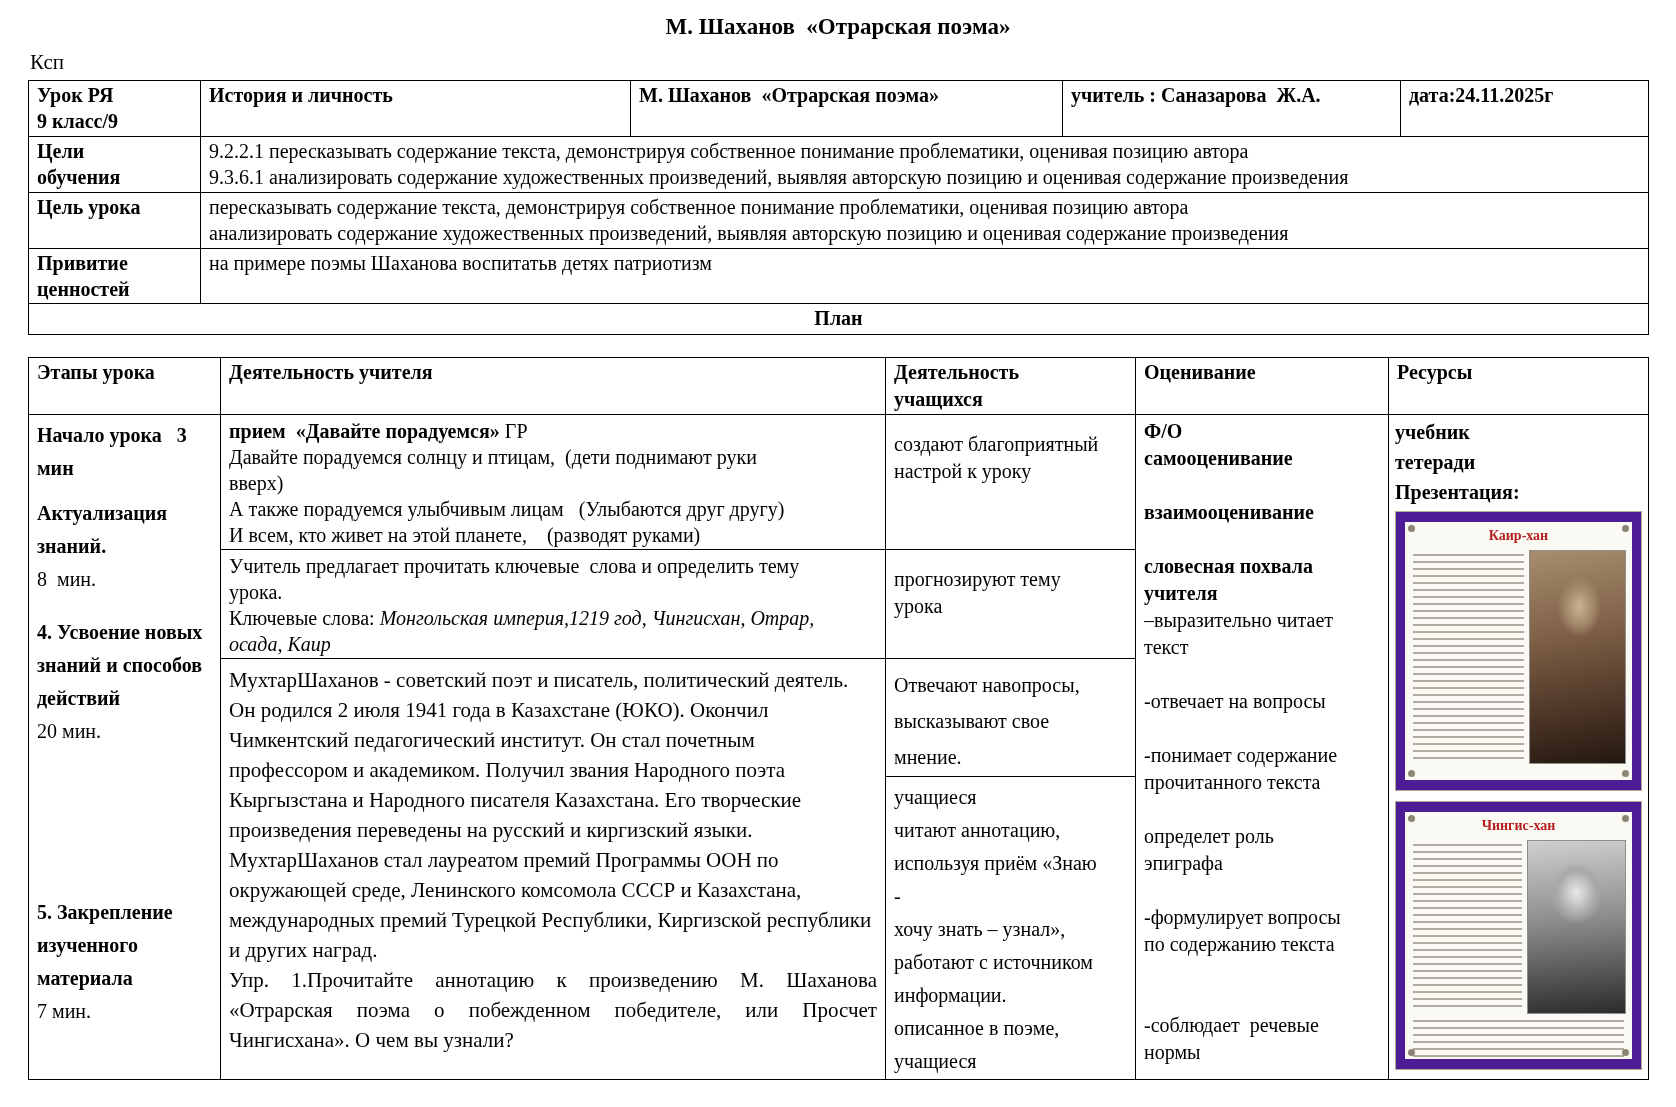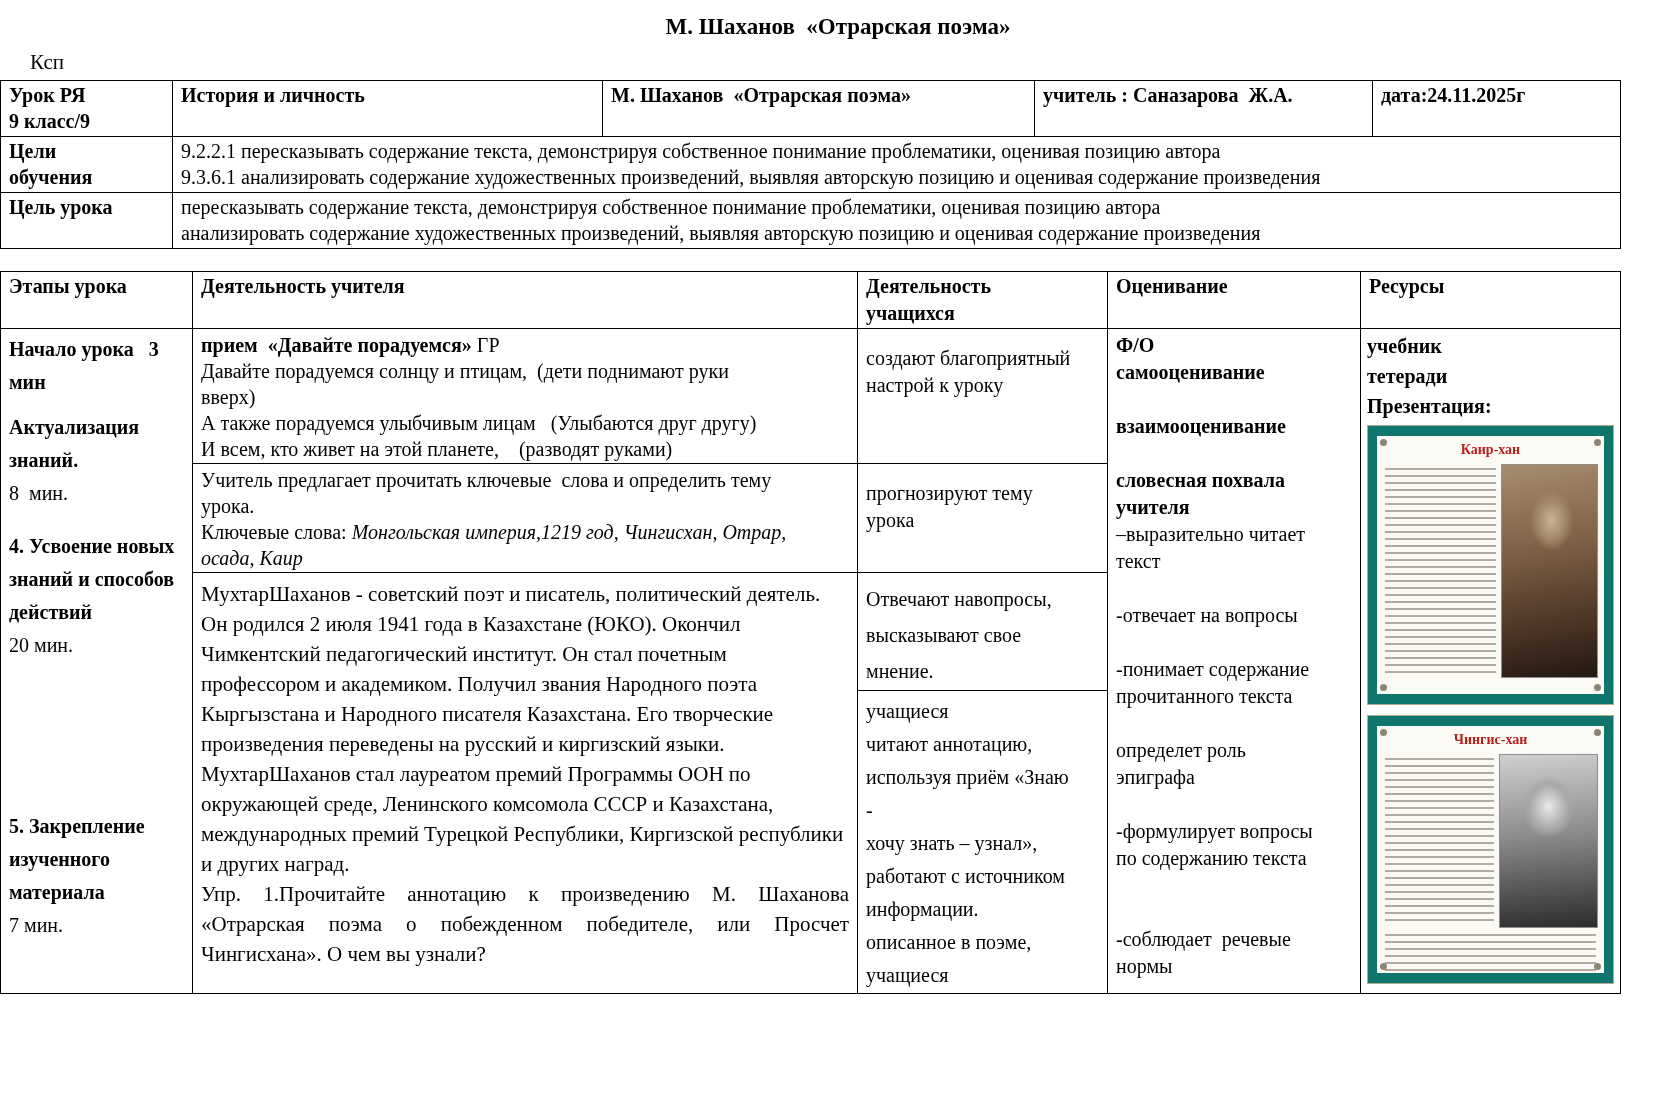--- a/index.html
+++ b/index.html
@@ -3,21 +3,21 @@
 <meta charset="utf-8">
 <style>
   html,body{margin:0;padding:0;background:#fff;width:1676px;height:1107px;overflow:hidden;
     font-family:"Liberation Serif","DejaVu Serif",serif;color:#000;}
   .b{font-weight:bold;}
   .i{font-style:italic;}
   .pre{white-space:pre-line;}
   p{margin:0;}
   .page-title{margin-top:12px;text-align:center;font-size:23px;font-weight:bold;line-height:30px;}
   .ksp{margin:6px 0 4px 30px;font-size:21px;line-height:28px;}
-  table{border-collapse:collapse;table-layout:fixed;width:1620px;border-radius:10px;}
+  table{border-collapse:collapse;table-layout:fixed;margin-left:28px;width:1620px;border-radius:10px;}
   td,th{border:1.5px solid #000;vertical-align:top;text-align:left;padding:1px 8px;
     font-size:20px;line-height:27px;overflow:hidden;}
   
   .info td{line-height:26px;}
   .info .lbl{font-weight:bold;}
   .info tr.r1 td{height:53px;font-weight:bold;}
   .info tr.r2 td,.info tr.r3 td{height:53px;}
   .info tr.r4 td{height:44px;}
   .info tr.r5 td{height:31px;}
   .info tr.rplan td{height:28px;text-align:center;font-weight:bold;}
@@ -36,21 +36,21 @@
   .teacher-a,.teacher-b{line-height:26px;padding-top:3px;}
   .teacher-c{font-size:21px;line-height:30px;padding-top:6px;}
   .exercise{text-align:justify;}
   .students-a,.students-b{padding-top:16px;}
   .students-c{line-height:36px;padding-top:8px;}
   .students-d{line-height:33px;padding-top:4px;}
   .assess-cell{line-height:27px;padding-top:3px;}
   .res-cell{padding:2px 6px;}
   .res-items{font-weight:bold;font-size:20px;line-height:30px;white-space:pre-line;}
   
-  .slide{background:#0f766e;border:1px solid #b5ab8e;padding:10px 9px;margin-top:4px;}
+  .slide{background:#4c1d95;border:1px solid #b5ab8e;padding:10px 9px;margin-top:4px;}
   .slide.s2{margin-top:10px;}
   .card{background:#fbf9f3;position:relative;padding:4px 6px 6px 6px;}
   .s1 .card{height:248px;}
   .s2 .card{height:237px;}
   .pin{position:absolute;width:7px;height:7px;border-radius:50%;background:#8d8574;}
   .pin.tl{left:3px;top:3px;}.pin.tr{right:3px;top:3px;}
   .pin.bl{left:3px;bottom:3px;}.pin.br{right:3px;bottom:3px;}
   .slide-title{color:#b51f1f;font-weight:bold;text-align:center;font-size:14px;
     line-height:20px;font-family:"Liberation Serif",serif;}
   .slide-body{display:flex;gap:5px;margin-top:4px;}
@@ -94,20 +94,28 @@
     <td class="lbl pre">Цели
 обучения</td>
     <td colspan="4" class="pre">9.2.2.1 пересказывать содержание текста, демонстрируя собственное понимание проблематики, оценивая позицию автора
 9.3.6.1 анализировать содержание художественных произведений, выявляя авторскую позицию и оценивая содержание произведения</td>
   </tr>
   <tr class="r3">
     <td class="lbl">Цель урока</td>
     <td colspan="4" class="pre">пересказывать содержание текста, демонстрируя собственное понимание проблематики, оценивая позицию автора
 анализировать содержание художественных произведений, выявляя авторскую позицию и оценивая содержание произведения</td>
   </tr>
+  <tr class="r4">
+    <td class="lbl pre">Привитие
+ценностей</td>
+    <td colspan="4">на примере поэмы Шаханова воспитатьв детях патриотизм</td>
+  </tr>
+  <tr class="rplan">
+    <td colspan="5">План</td>
+  </tr>
 </tbody>
   </table>
 
 <table class="main">
   <colgroup>
     <col style="width:192px">
       <col style="width:665px">
       <col style="width:250px">
     <col style="width:253px">
       <col style="width:260px">

